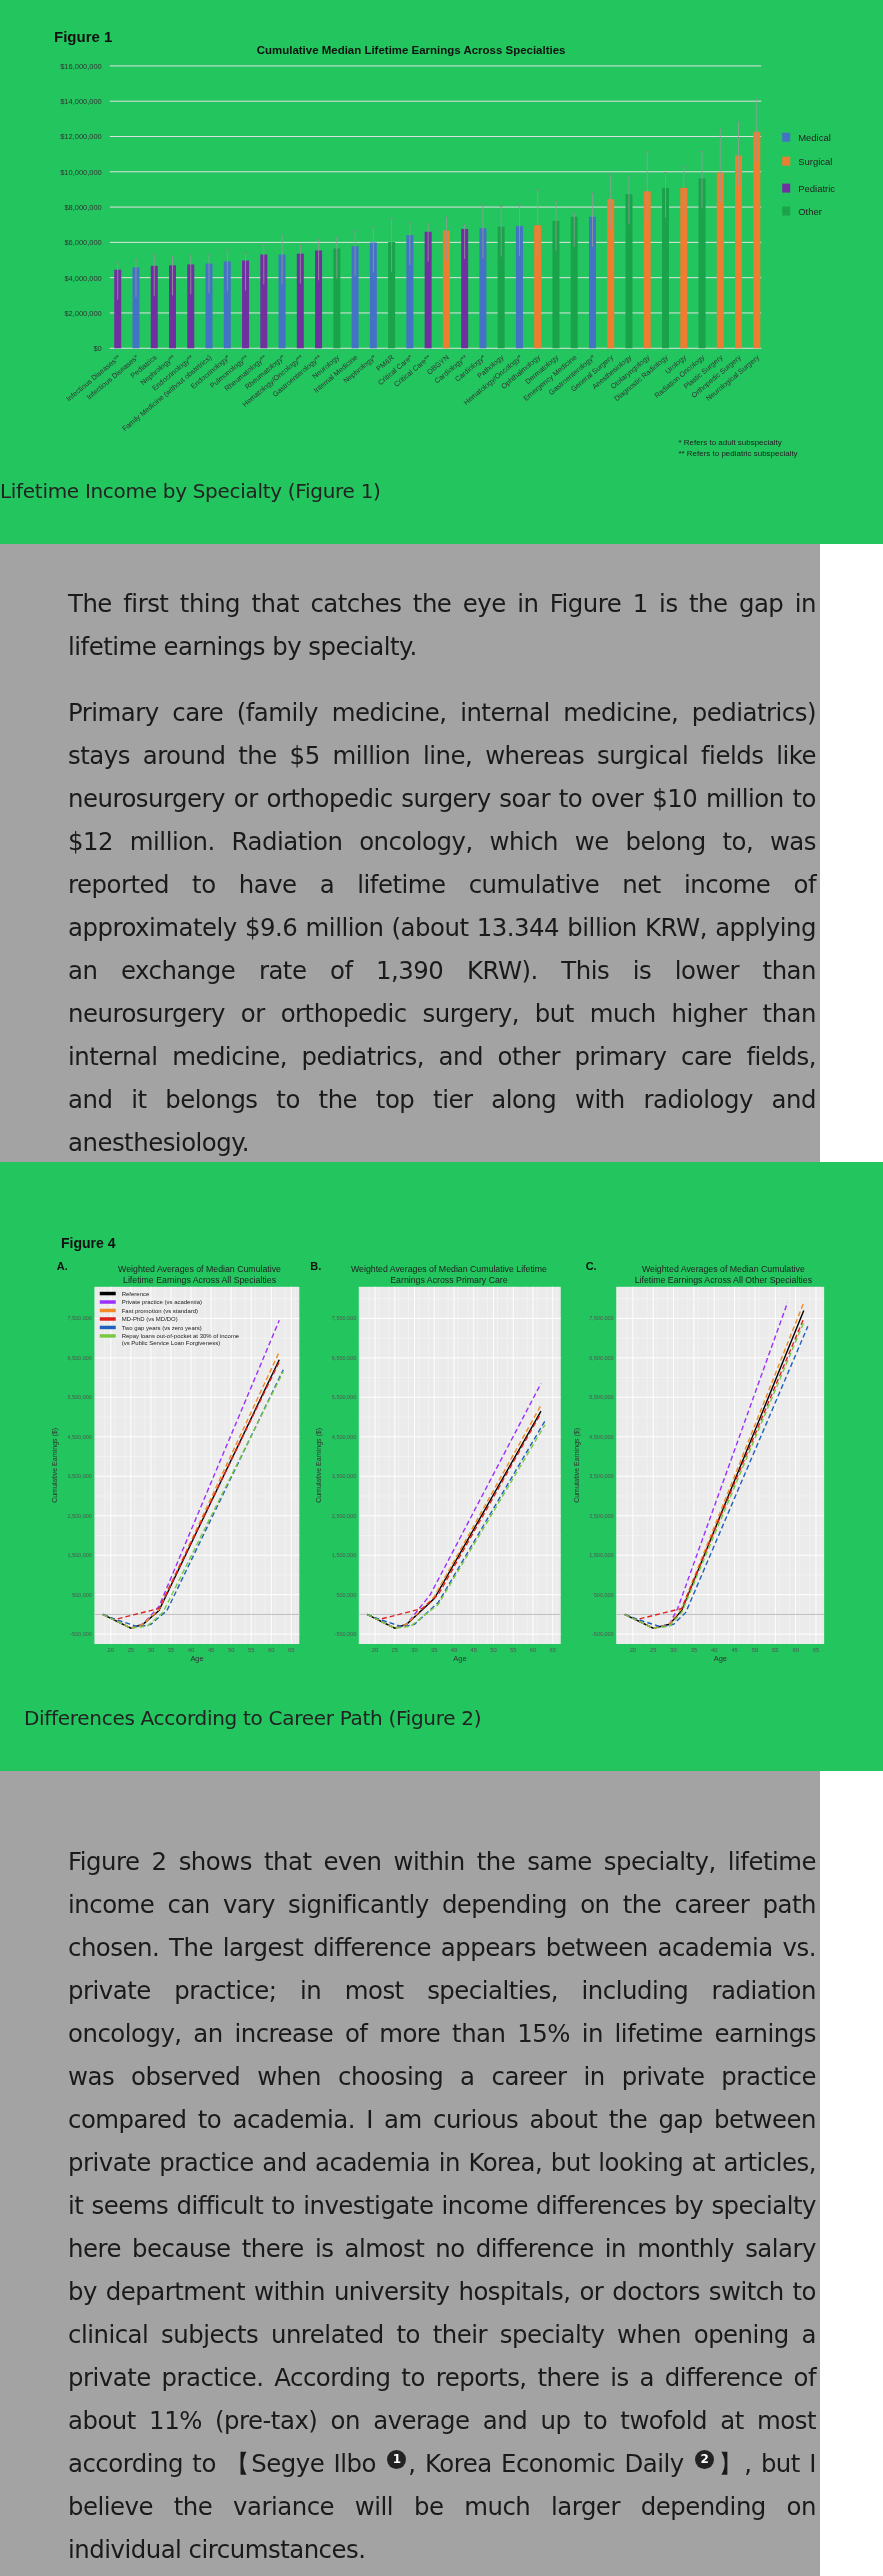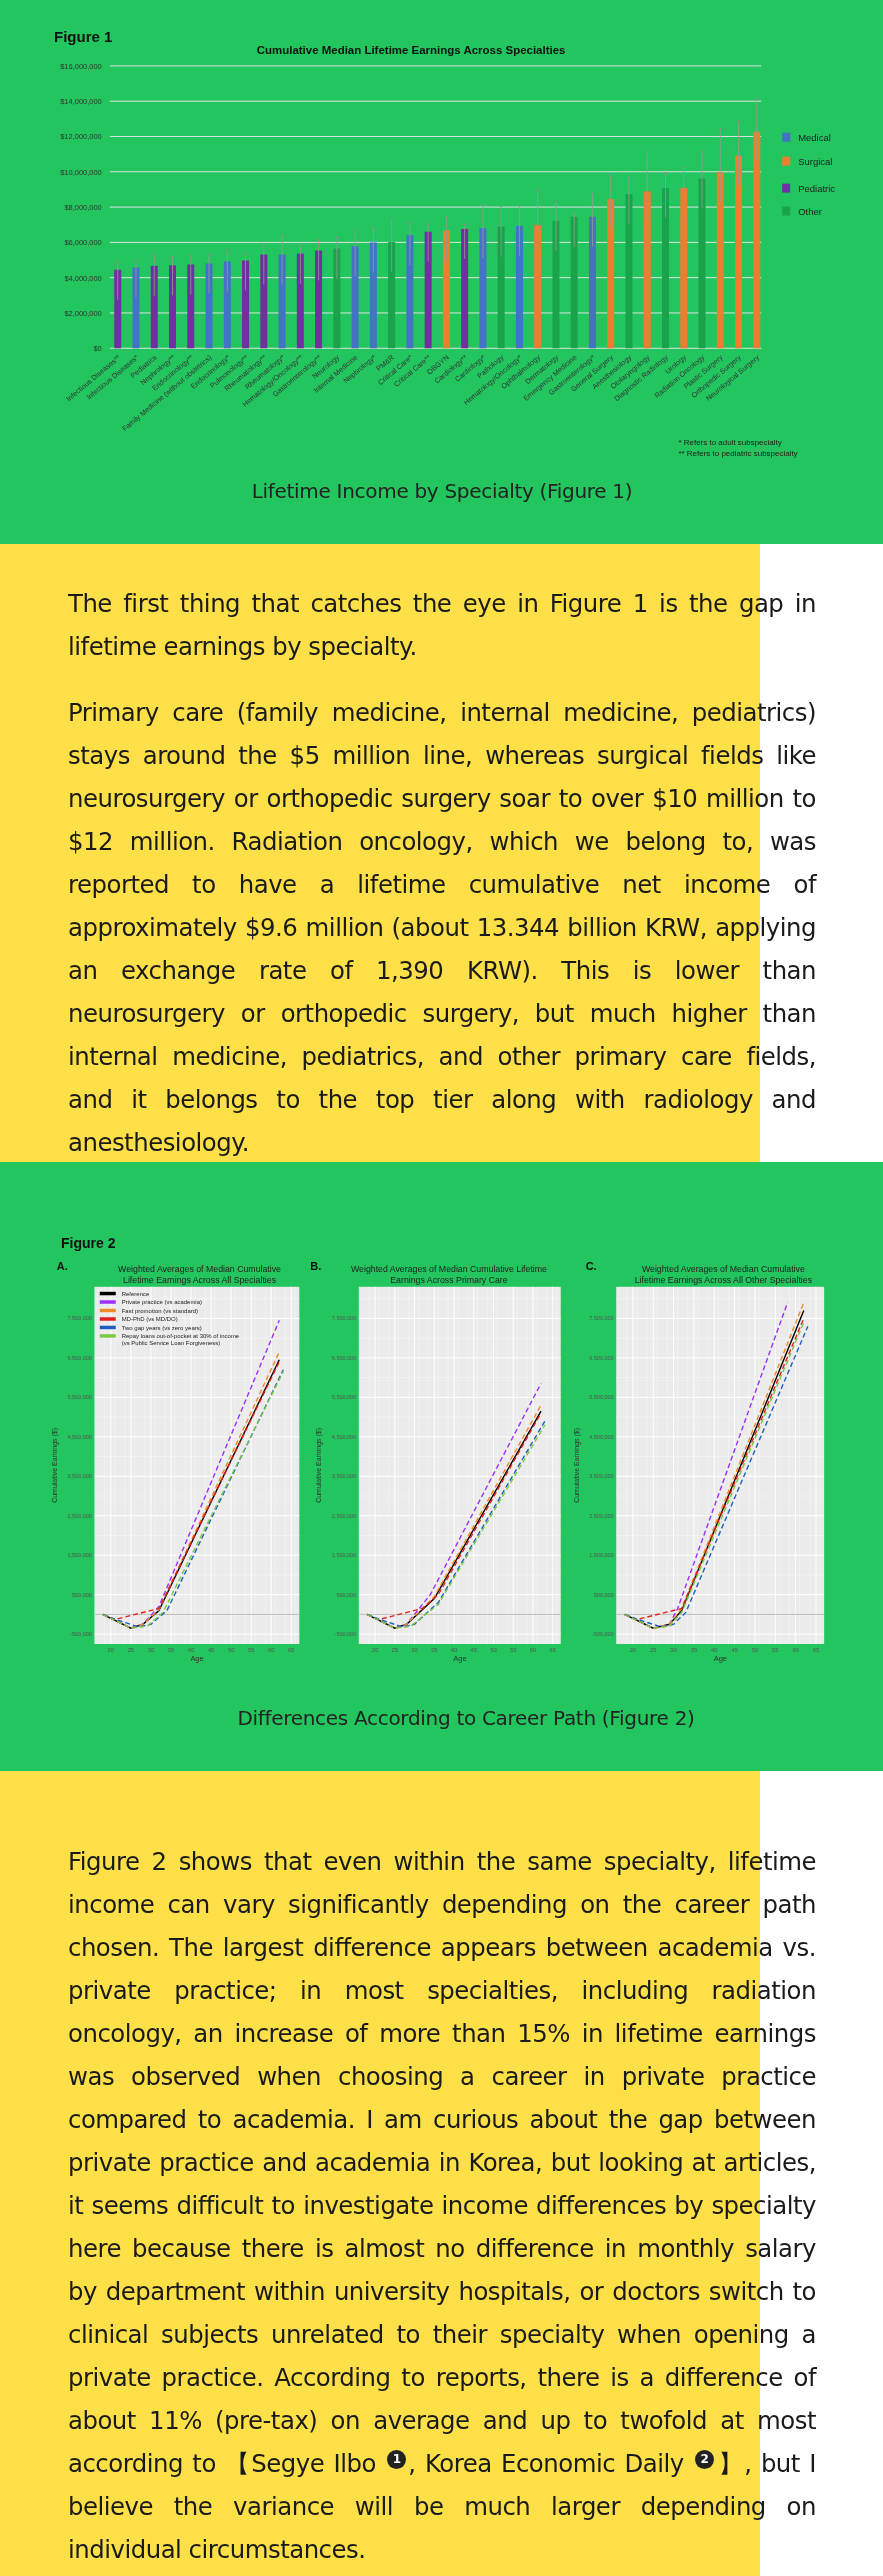--- a/index.html
+++ b/index.html
@@ -1,19 +1,19 @@
 <!DOCTYPE html>
 <html><head>
 <meta charset="utf-8">
 <style>
   html, body { margin:0; padding:0; }
   body { width:884px; height:2576px; background:#ffffff; font-family:"Liberation Sans", sans-serif; color:#111; position:relative; overflow:hidden; }
   .section-white { position:absolute; left:0; width:884px; background:#22c55e; }
-  .section-gray { position:absolute; left:0; width:760px; background:#fde047; }
-  .caption { position:absolute; left:0; width:884px; text-align:center; font-family:"DejaVu Sans", sans-serif; font-size:20px; color:#222; letter-spacing:-0.3px; }
+  .section-gray { position:absolute; left:0; width:820px; background:#a3a3a3; }
+  .caption { position:absolute; left:0; width:884px; font-family:"DejaVu Sans", sans-serif; font-size:20px; color:#222; letter-spacing:-0.3px; }
   .para { position:absolute; left:68px; width:748px; font-family:"DejaVu Sans", sans-serif; font-size:24.4px; line-height:43px; color:#1a1a1a; text-align:justify; letter-spacing:-0.5px; margin:0; }
   .fig-label { position:absolute; font-family:"Liberation Sans", sans-serif; font-weight:bold; }
   svg text { font-family:"Liberation Sans", sans-serif; }
   .badge { display:inline-block; width:19px; height:19px; border-radius:50%; background:#222; color:#fff; font-size:12px; line-height:19px; text-align:center; vertical-align:super; font-weight:bold; letter-spacing:0; margin:0 2px; }
 </style>
 </head>
 <body>
 
 <div class="section-white" style="top:0;height:544px;">
   <div class="fig-label" style="left:54px;top:28px;font-size:15px;">Figure 1</div>
@@ -206,21 +206,21 @@
   </svg>
   <div class="caption" style="top:479px;">Lifetime Income by Specialty (Figure 1)</div>
 </div>
 
 <div class="section-gray" style="top:544px;height:619px;">
   <p class="para" style="top:38px;">The first thing that catches the eye in Figure 1 is the gap in lifetime earnings by specialty.</p>
   <p class="para" style="top:147px;">Primary care (family medicine, internal medicine, pediatrics) stays around the $5 million line, whereas surgical fields like neurosurgery or orthopedic surgery soar to over $10 million to $12 million. Radiation oncology, which we belong to, was reported to have a lifetime cumulative net income of approximately $9.6 million (about 13.344 billion KRW, applying an exchange rate of 1,390 KRW). This is lower than neurosurgery or orthopedic surgery, but much higher than internal medicine, pediatrics, and other primary care fields, and it belongs to the top tier along with radiology and anesthesiology.</p>
 </div>
 
 <div class="section-white" style="top:1162px;height:609px;">
-  <div class="fig-label" style="left:61px;top:73px;font-size:14px;">Figure 2</div>
+  <div class="fig-label" style="left:61px;top:73px;font-size:14px;">Figure 4</div>
   <svg id="fig2" width="884" height="519" style="position:absolute;left:0;top:0;" viewBox="0 0 886 520">
       <g>
         <text x="57" y="108" font-size="11" font-weight="bold" fill="#111">A.</text>
         <text x="200" y="110" text-anchor="middle" font-size="8.8" fill="#222">Weighted Averages of Median Cumulative</text>
         <text x="200" y="121" text-anchor="middle" font-size="8.8" fill="#222">Lifetime Earnings Across All Specialties</text>
         <rect x="95" y="125" width="205" height="358" fill="#ebebeb"></rect>
         <line x1="95" x2="95" y1="125" y2="483" stroke="#f6f6f6" stroke-width="0.6"></line>
         <line x1="105.04901960784314" x2="105.04901960784314" y1="125" y2="483" stroke="#f6f6f6" stroke-width="0.6"></line>
         <line x1="115.09803921568627" x2="115.09803921568627" y1="125" y2="483" stroke="#f6f6f6" stroke-width="0.6"></line>
         <line x1="125.14705882352942" x2="125.14705882352942" y1="125" y2="483" stroke="#f6f6f6" stroke-width="0.6"></line>

